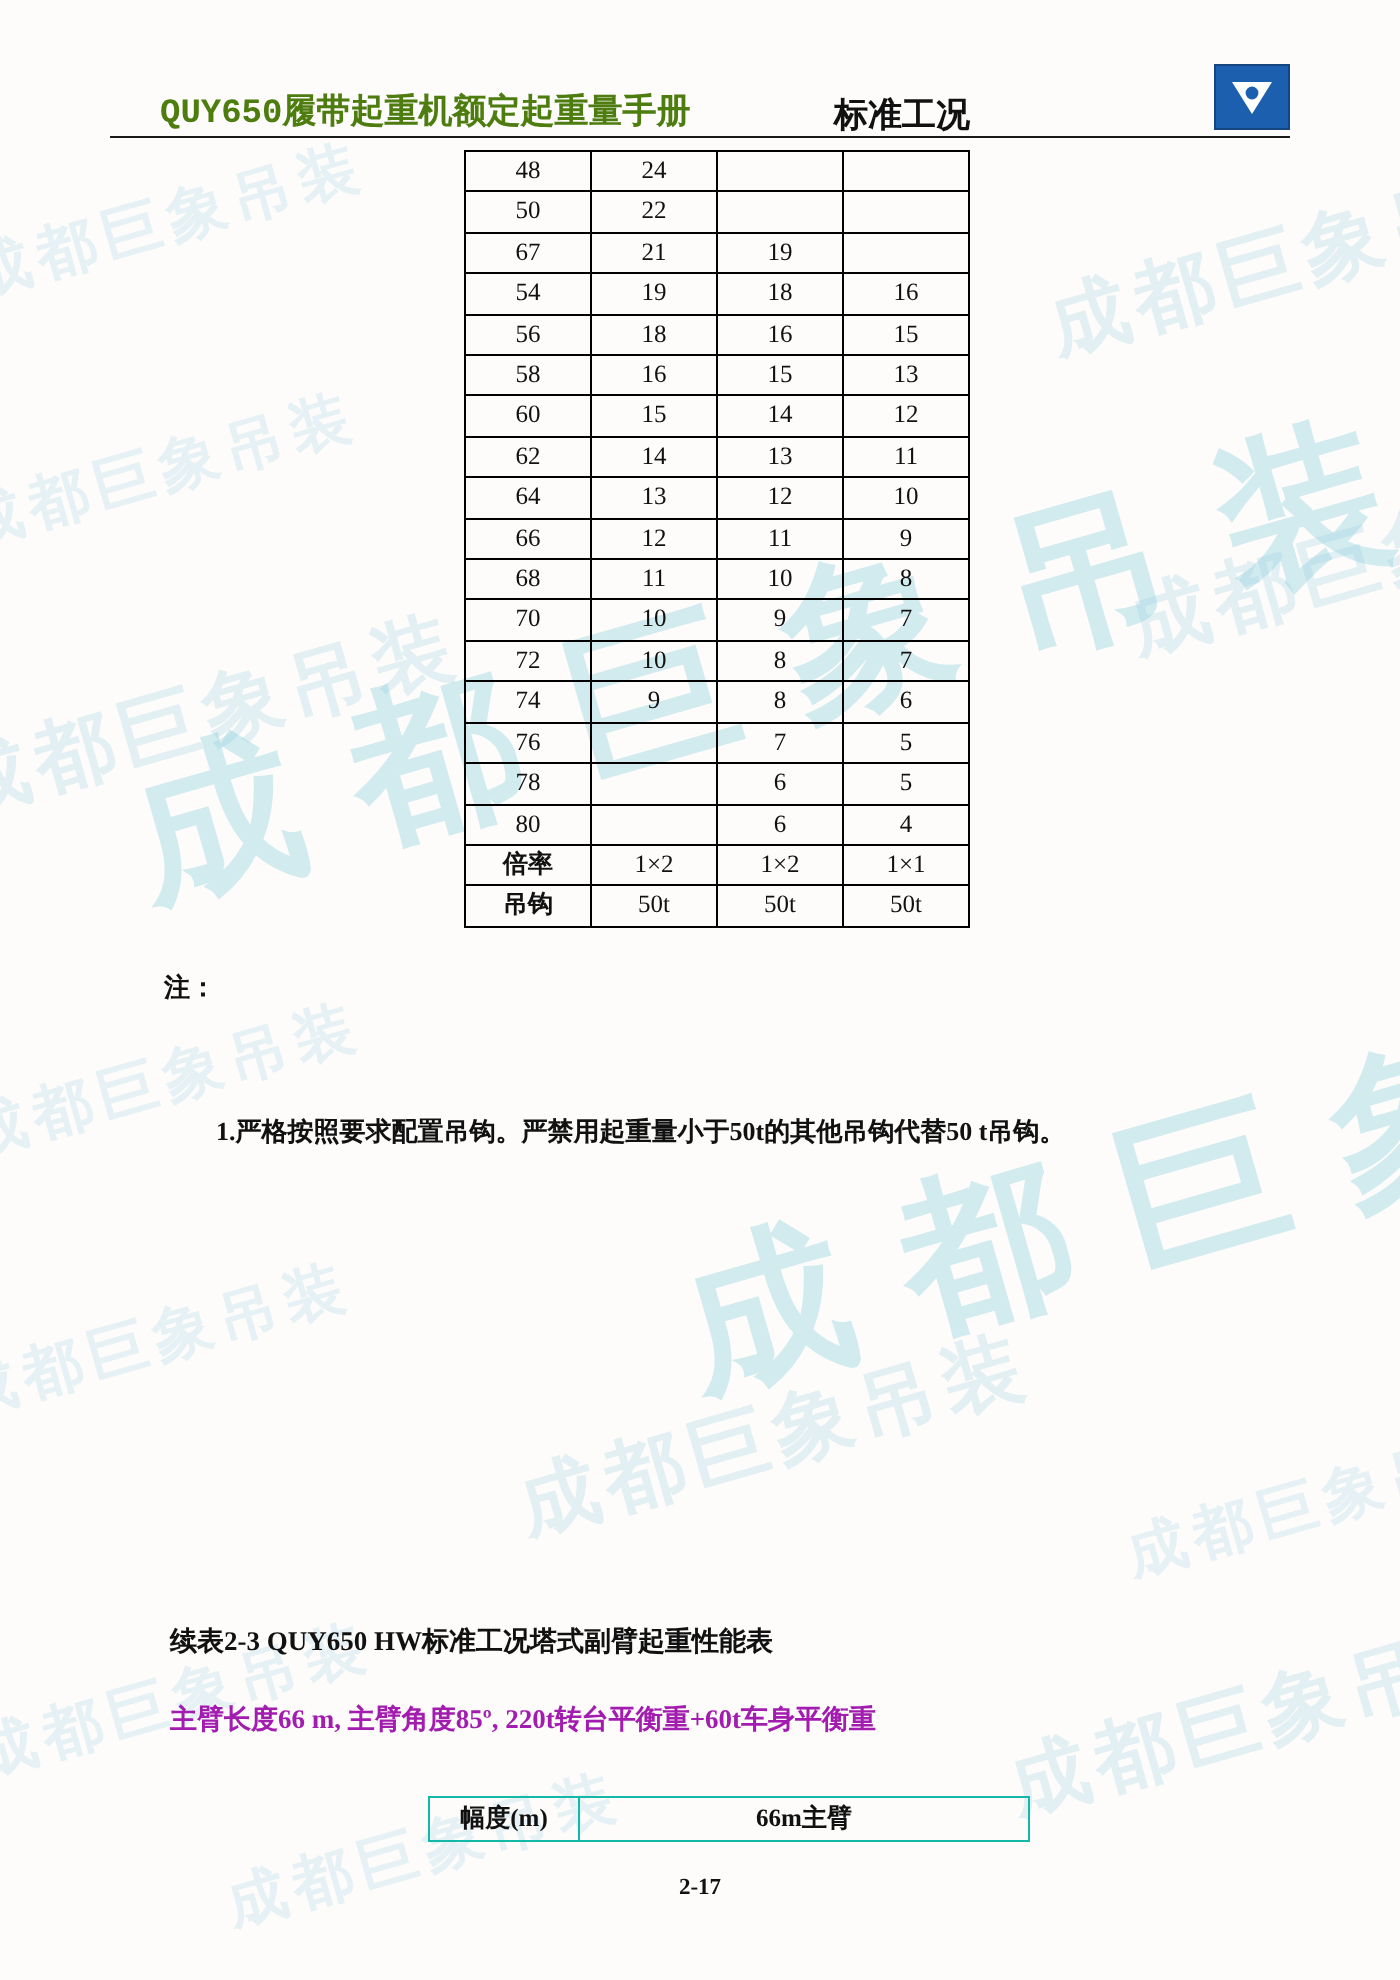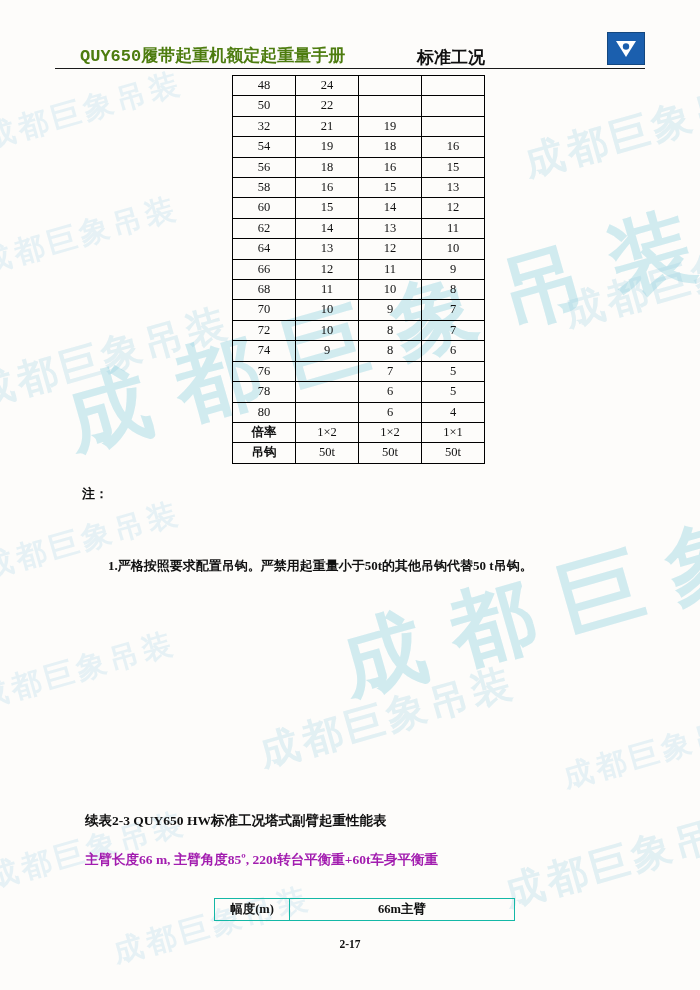--- a/index.html
+++ b/index.html
@@ -244,21 +244,21 @@
           <td></td>
           <td></td>
         </tr>
         <tr>
           <td>50</td>
           <td>22</td>
           <td></td>
           <td></td>
         </tr>
         <tr>
-          <td>32</td>
+          <td>67</td>
           <td>21</td>
           <td>19</td>
           <td></td>
         </tr>
         <tr>
           <td>54</td>
           <td>19</td>
           <td>18</td>
           <td>16</td>
         </tr>

